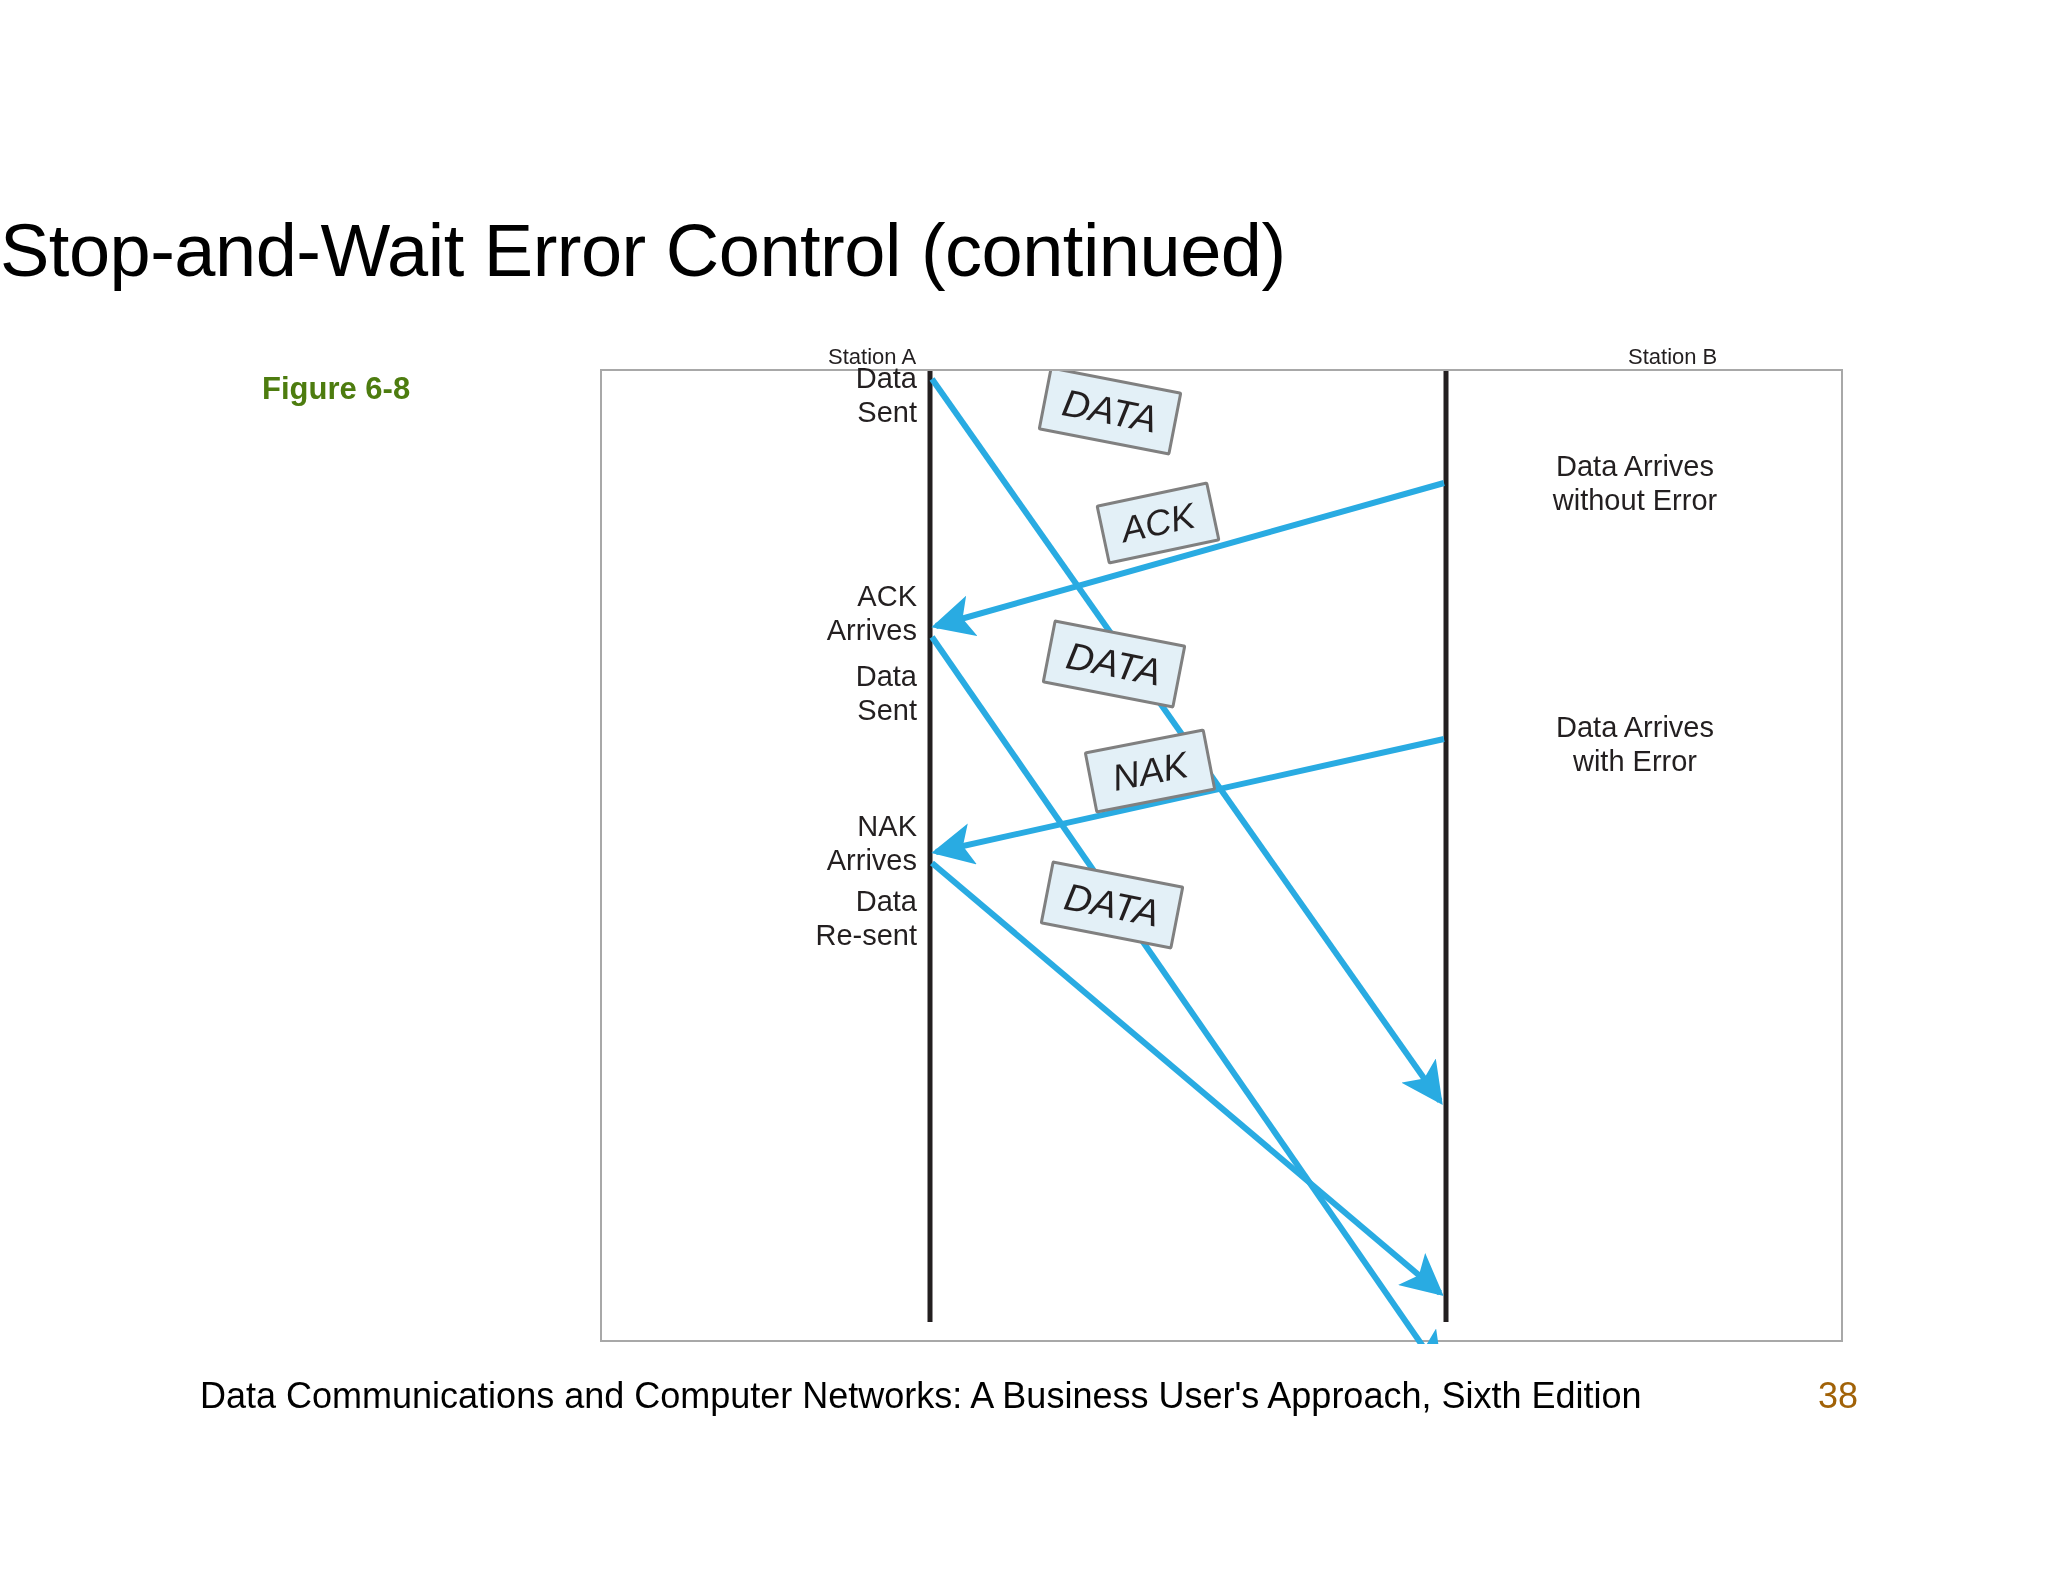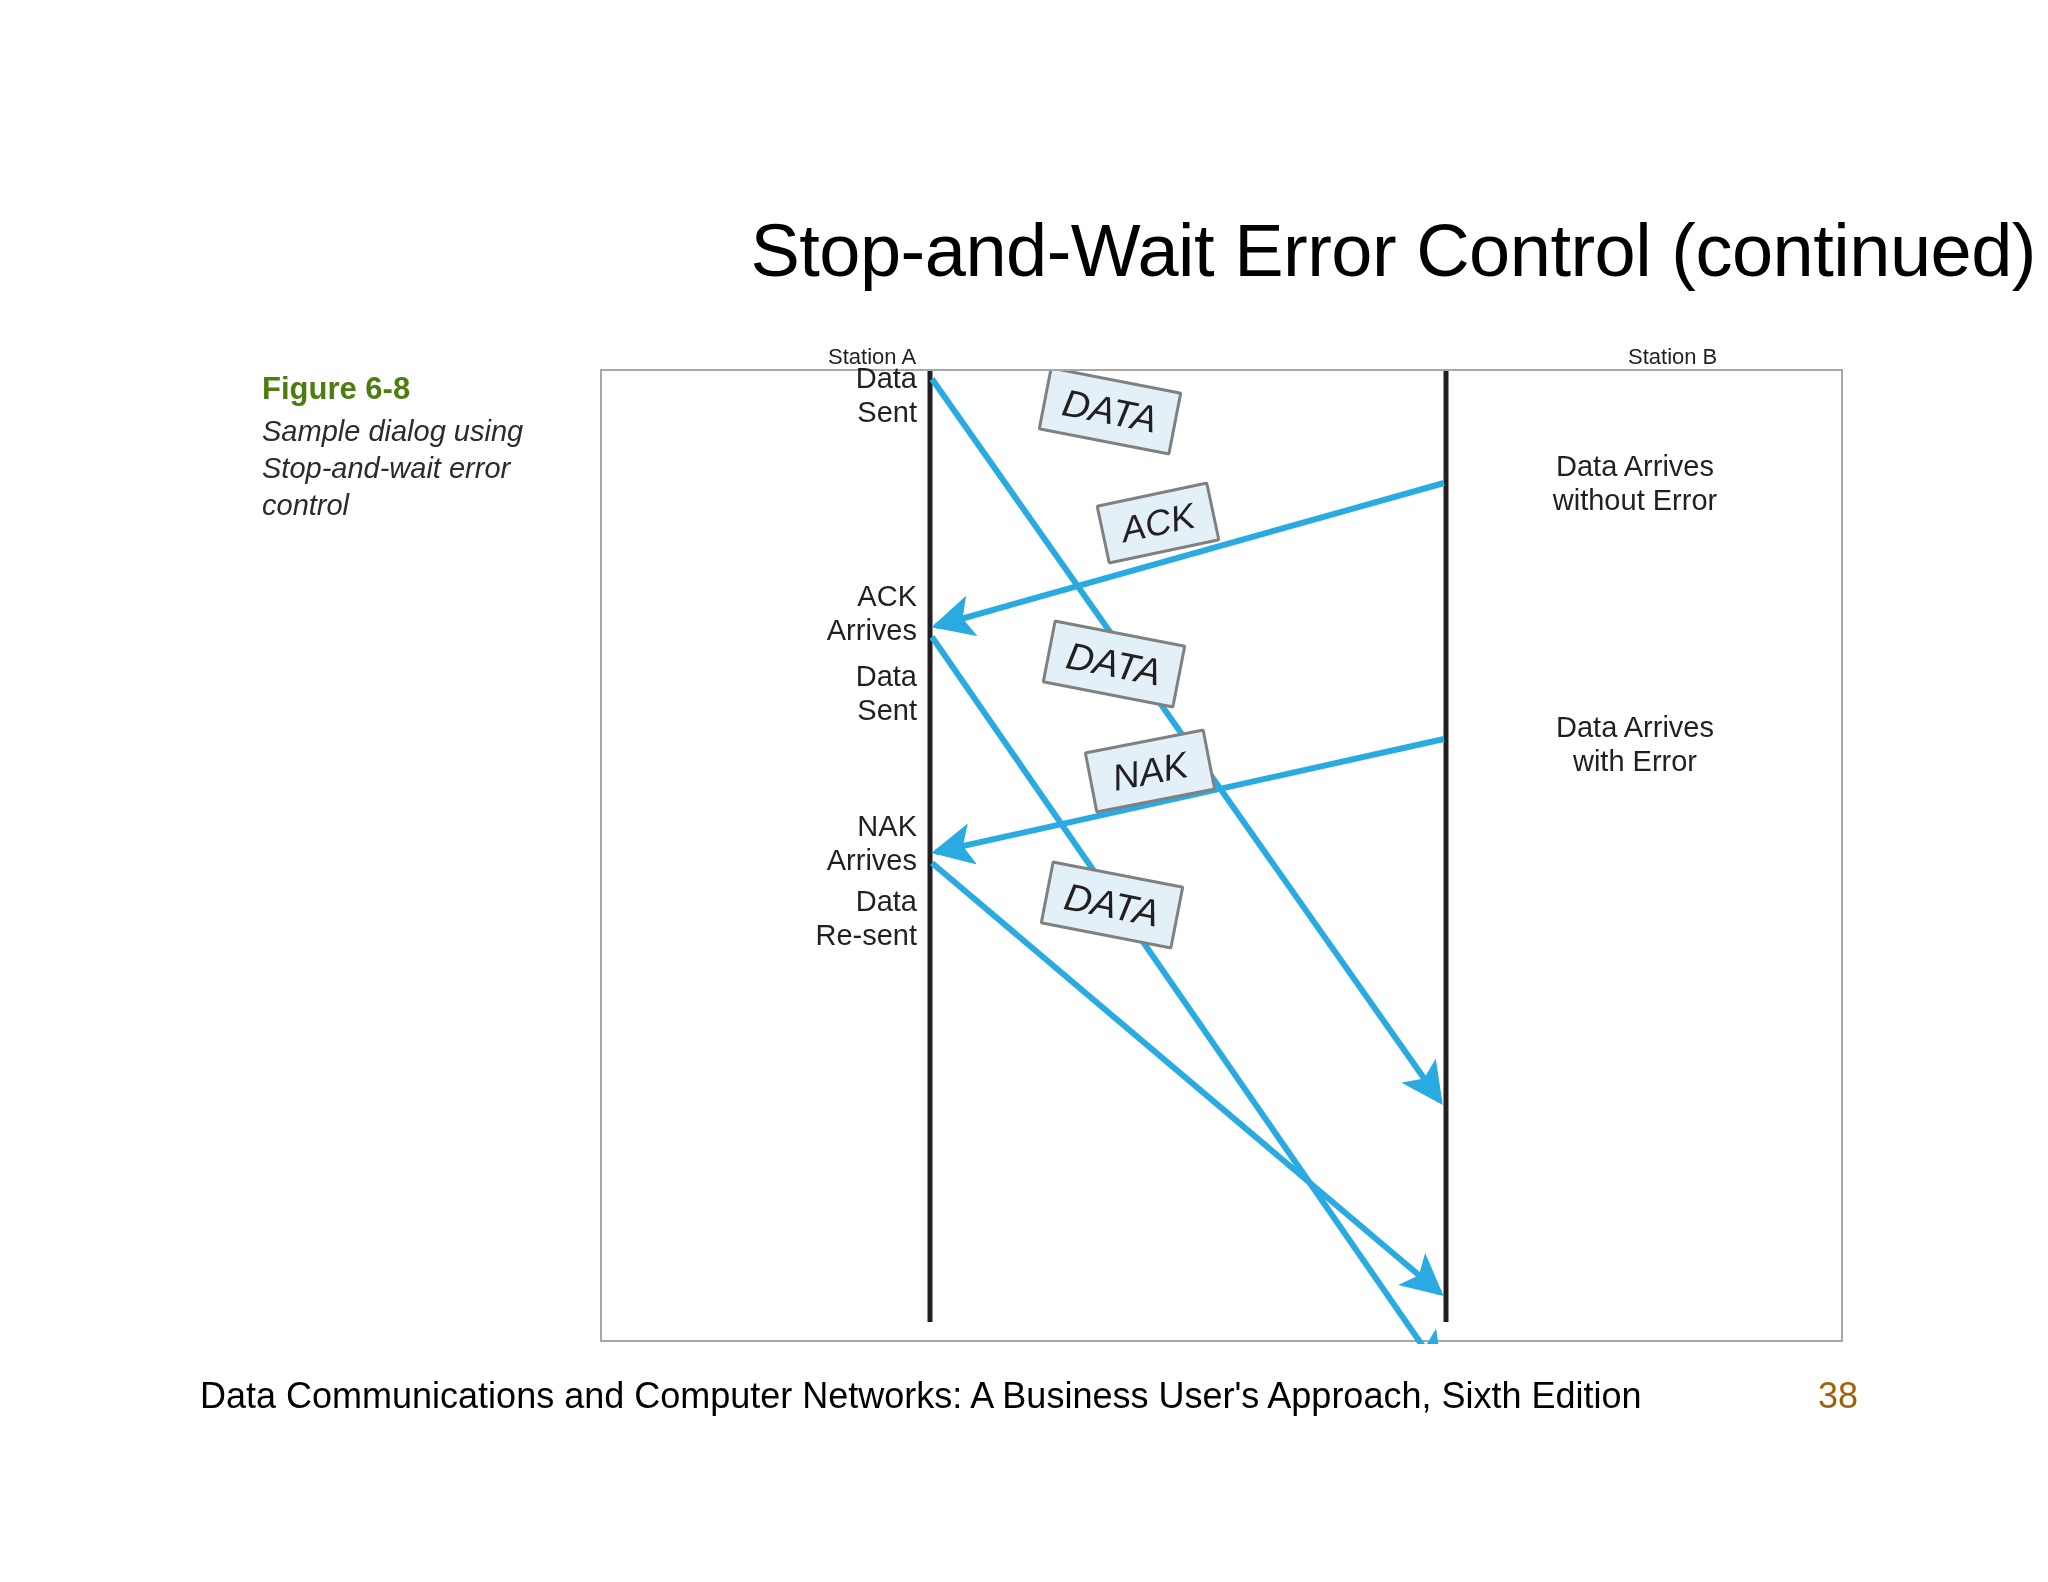--- a/index.html
+++ b/index.html
@@ -14,21 +14,21 @@
     font-family: "Liberation Sans", sans-serif;
     overflow: hidden;
   }
 
   
   #slide-title {
     position: absolute;
     left: 0;
     top: 208px;
     width: 2036px;
-    text-align: right;
+    text-align: left;
     font-size: 74px;
     font-weight: 400;
     color: #000000;
     letter-spacing: -0.5px;
     white-space: nowrap;
   }
 
   
   #figure-caption {
     position: absolute;
@@ -117,21 +117,20 @@
     color: #a16207;
   }
 </style>
 </head>
 <body>
 
 <div id="slide-title">Stop-and-Wait Error Control (continued)</div>
 
 <div id="figure-caption">
   <div id="figure-number">Figure 6-8</div>
-  <div id="figure-caption-text">Sample dialog using Stop-and-wait error control</div>
 </div>
 
 <div id="figure-frame">
 
   <svg id="diagram-svg" viewBox="0 0 1243 973">
     <defs>
       <marker id="arrowhead" markerWidth="7" markerHeight="7" refX="6.2" refY="3.5" orient="auto" markerUnits="strokeWidth">
         <path d="M0,0 L7,3.5 L0,7 L1.6,3.5 Z" fill="#29abe2"></path>
       </marker>
     </defs>

